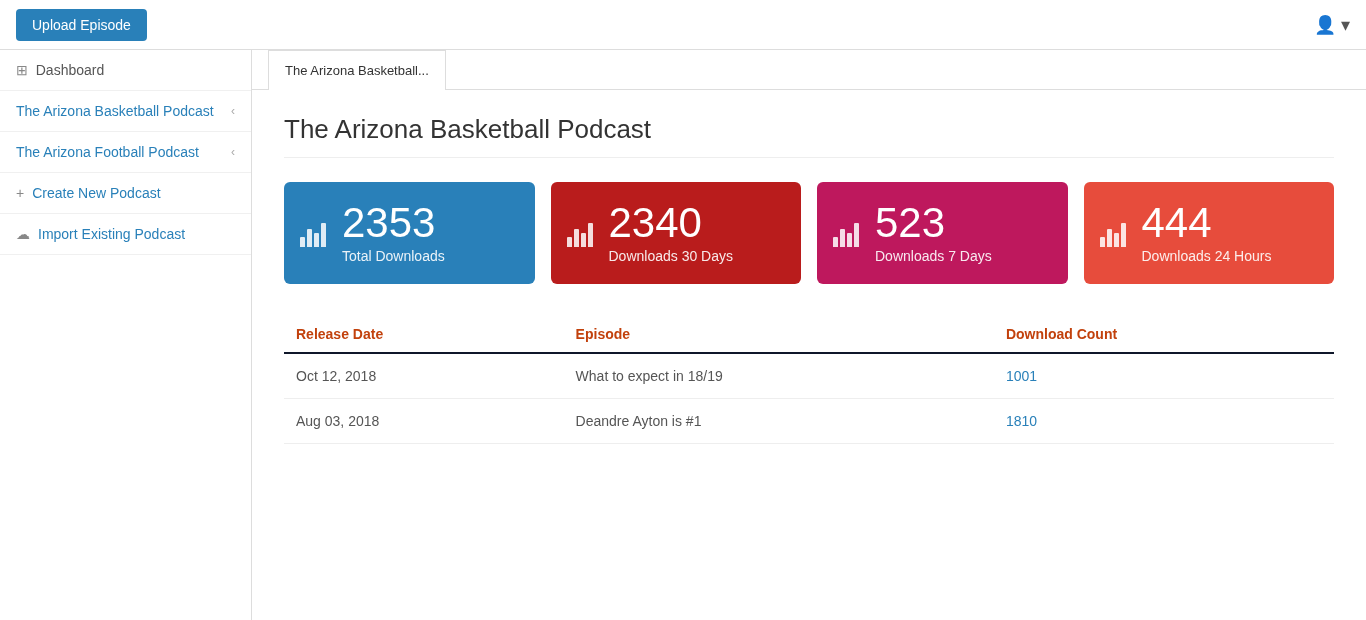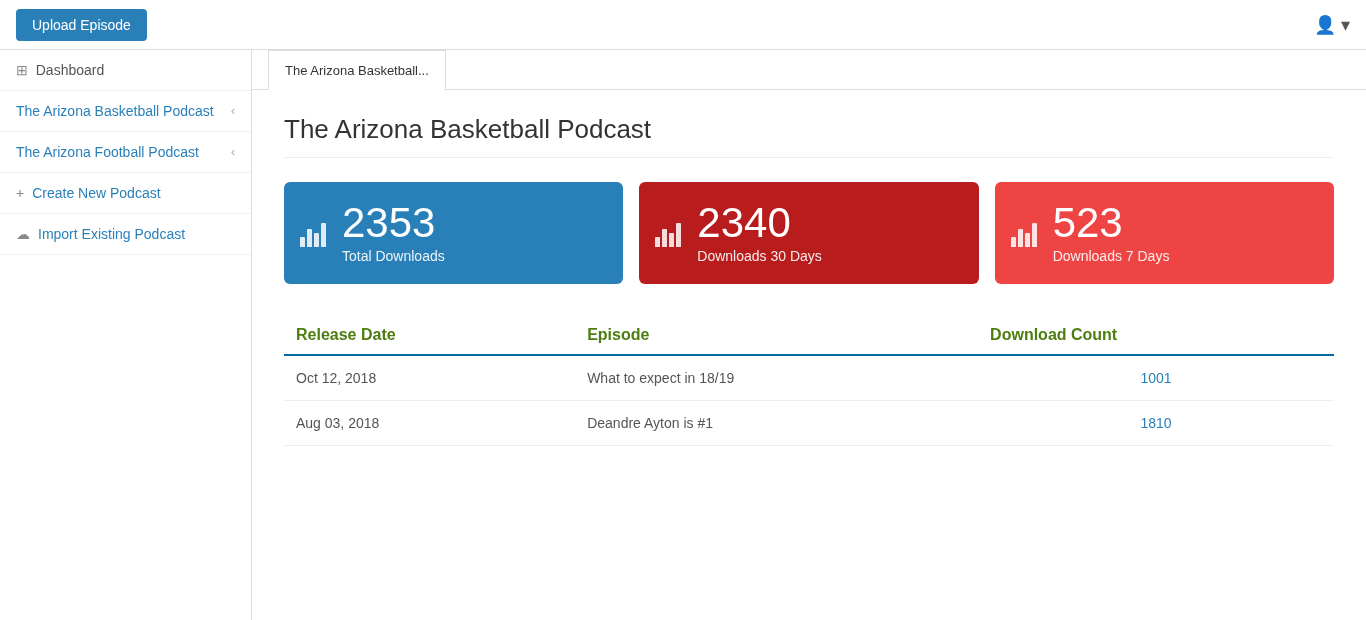--- a/index.html
+++ b/index.html
@@ -152,21 +152,21 @@
       border-radius: 6px;
       padding: 20px 16px;
       display: flex;
       align-items: center;
       gap: 16px;
       color: white;
       min-width: 0;
     }
     .stat-card.blue { background: #2980b9; }
     .stat-card.green { background: #b91c1c; }
-    .stat-card.orange { background: #ef4444; }
+    .stat-card.orange { background: #be185d; }
     .stat-card.red { background: #e74c3c; }
     .stat-info {
       display: flex;
       flex-direction: column;
       align-items: flex-start;
     }
     .stat-number {
       font-size: 42px;
       font-weight: 300;
       line-height: 1;
@@ -181,34 +181,33 @@
     .table-wrapper {
       width: 100%;
     }
     .data-table {
       width: 100%;
       border-collapse: collapse;
     }
     .data-table th {
       text-align: left;
       padding: 10px 12px;
-      font-size: 16px;
+      font-size: 14px;
       font-weight: 600;
-      color: #4d7c0f;
-      border-bottom: 2px solid #0369a1;
+      color: #c2410c;
+      border-bottom: 2px solid #0f172a;
     }
     .data-table td {
       padding: 14px 12px;
       font-size: 14px;
       color: #555;
       border-bottom: 1px solid #eee;
     }
     .data-table td.download-count {
       color: #2980b9;
-      text-align: center;
     }
 
     
     .bar-chart-icon {
       display: inline-flex;
       align-items: flex-end;
       gap: 2px;
       height: 28px;
     }
     .bar-chart-icon .bar {
@@ -310,20 +309,32 @@
             <div class="bar" style="height:18px;"></div>
             <div class="bar" style="height:14px;"></div>
             <div class="bar" style="height:24px;"></div>
           </div>
           <div class="stat-info">
             <span class="stat-number">523</span>
             <span class="stat-label">Downloads 7 Days</span>
           </div>
         </div>
 
+        <div class="stat-card red">
+          <div class="bar-chart-icon">
+            <div class="bar" style="height:10px;"></div>
+            <div class="bar" style="height:18px;"></div>
+            <div class="bar" style="height:14px;"></div>
+            <div class="bar" style="height:24px;"></div>
+          </div>
+          <div class="stat-info">
+            <span class="stat-number">444</span>
+            <span class="stat-label">Downloads 24 Hours</span>
+          </div>
+        </div>
 
       </div>
 
       <div class="table-wrapper">
         <table class="data-table">
           <thead>
             <tr>
               <th>Release Date</th>
               <th>Episode</th>
               <th>Download Count</th>

